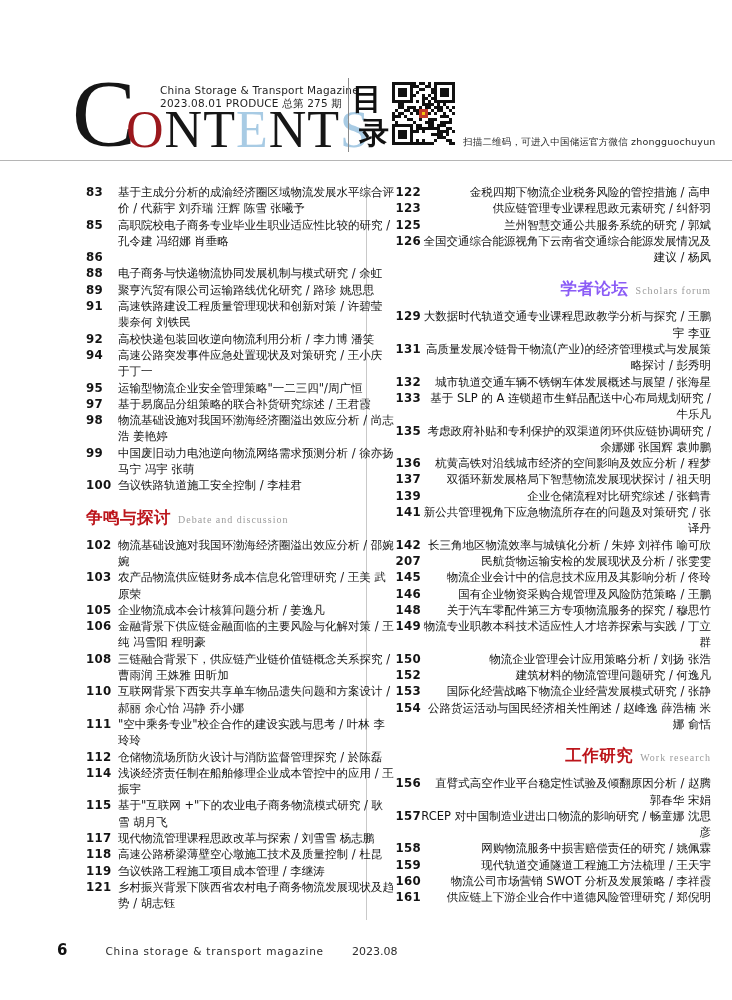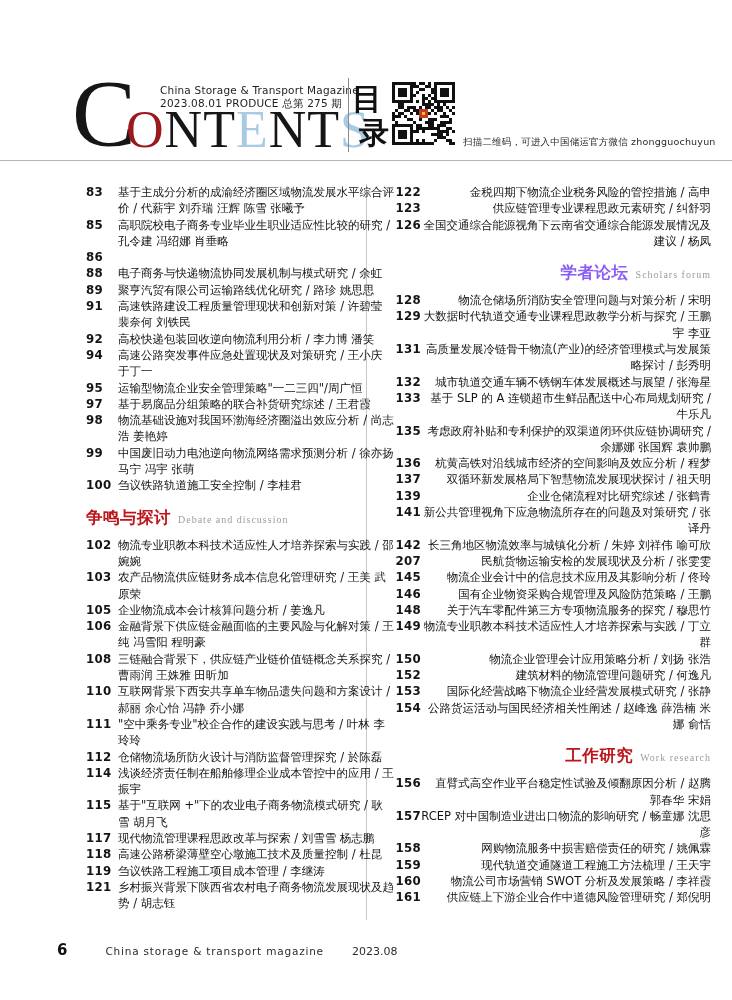--- a/index.html
+++ b/index.html
@@ -354,21 +354,21 @@
         <span class="no">99</span>
         <span class="txt">中国废旧动力电池逆向物流网络需求预测分析 / 徐亦扬 马宁 冯宇 张萌</span>
       </div>
       <div class="entry">
         <span class="no">100</span>
         <span class="txt">刍议铁路轨道施工安全控制 / 李桂君</span>
       </div>
       <div class="section-heading"><span class="heading-zh" style="color: rgb(188, 21, 27);">争鸣与探讨</span><span class="heading-en">Debate and discussion</span></div>
       <div class="entry">
         <span class="no">102</span>
-        <span class="txt">物流专业职教本科技术适应性人才培养探索与实践 / 邵婉婉</span>
+        <span class="txt">物流基础设施对我国环渤海经济圈溢出效应分析 / 邵婉婉</span>
       </div>
       <div class="entry">
         <span class="no">103</span>
         <span class="txt">农产品物流供应链财务成本信息化管理研究 / 王美 武原荣</span>
       </div>
       <div class="entry">
         <span class="no">105</span>
         <span class="txt">企业物流成本会计核算问题分析 / 姜逸凡</span>
       </div>
       <div class="entry">
@@ -419,28 +419,28 @@
   <div class="col col-right" id="col-1">
       <div class="entry">
         <span class="no">122</span>
         <span class="txt">金税四期下物流企业税务风险的管控措施 / 高申</span>
       </div>
       <div class="entry">
         <span class="no">123</span>
         <span class="txt">供应链管理专业课程思政元素研究 / 纠舒羽</span>
       </div>
       <div class="entry">
+        <span class="no">125</span>
+        <span class="txt">兰州智慧交通公共服务系统的研究 / 郭斌</span>
+      </div>
+      <div class="entry">
         <span class="no">126</span>
         <span class="txt">全国交通综合能源视角下云南省交通综合能源发展情况及建议 / 杨凤</span>
       </div>
       <div class="section-heading"><span class="heading-zh" style="color: #8b5cf6;">学者论坛</span><span class="heading-en">Scholars forum</span></div>
-      <div class="entry">
-        <span class="no">128</span>
-        <span class="txt">物流仓储场所消防安全管理问题与对策分析 / 宋明</span>
-      </div>
       <div class="entry">
         <span class="no">129</span>
         <span class="txt">大数据时代轨道交通专业课程思政教学分析与探究 / 王鹏宇 李亚</span>
       </div>
       <div class="entry">
         <span class="no">131</span>
         <span class="txt">高质量发展冷链骨干物流(产业)的经济管理模式与发展策略探讨 / 彭秀明</span>
       </div>
       <div class="entry">
         <span class="no">132</span>

